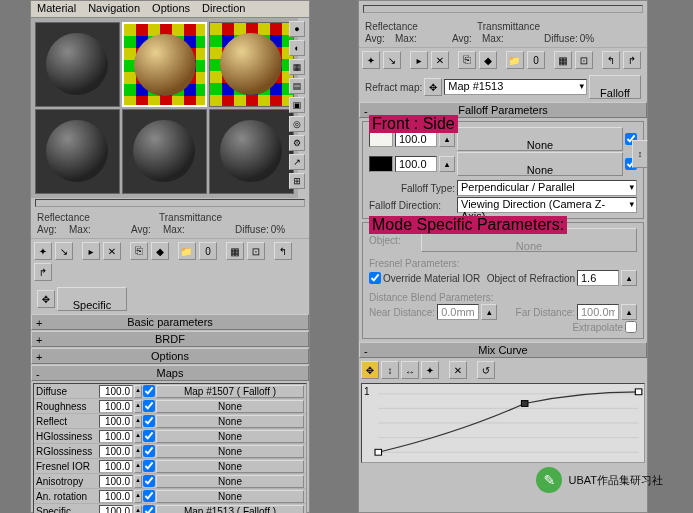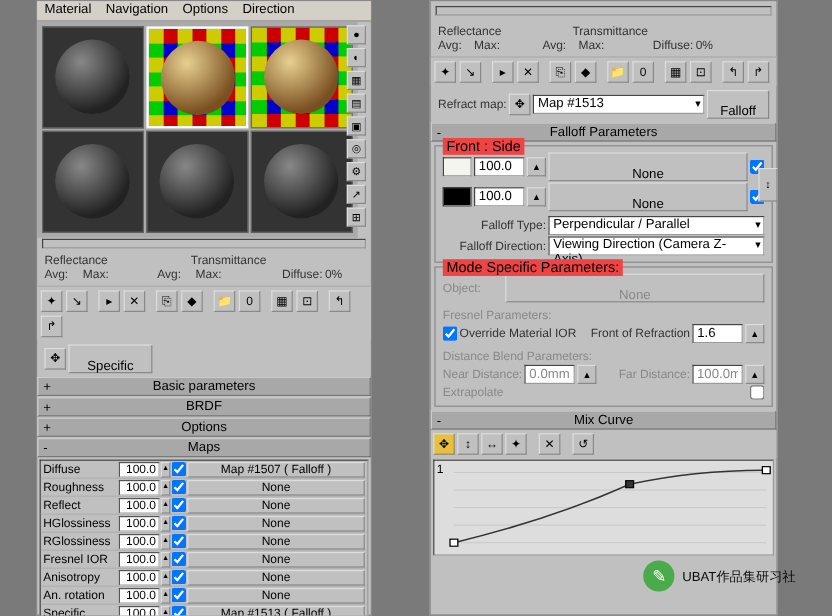--- a/index.html
+++ b/index.html
@@ -23,21 +23,21 @@
 .toolbar{display:flex;gap:3px;padding:3px;background:#c0c0c0;border-top:1px solid #aaa;flex-wrap:wrap}
 .ico{width:18px;height:18px;background:#c0c0c0;border:1px outset #ddd;display:flex;align-items:center;justify-content:center;font-size:10px;cursor:pointer}
 .field{background:#fff;border:1px inset #999;padding:1px 3px;height:16px}
 .spin{width:42px}
 .dd{background:#fff;border:1px inset #999;height:16px;padding:0 14px 0 3px;position:relative}
 .dd::after{content:"▾";position:absolute;right:2px;top:1px;font-size:9px}
 .btn{background:#c0c0c0;border:1px outset #ddd;padding:11px 6px;height:17px;cursor:pointer}
 .rollhdr{background:#a8a8a8;border:1px outset #ccc;text-align:center;height:16px;line-height:14px;position:relative;margin:1px 0}
 .rollhdr .pm{position:absolute;left:4px;top:1px}
 .gbox{border:1px solid #888;margin:3px;padding:4px 6px;position:relative}
-.gbox>.gtitle{position:absolute;top:-7px;left:6px;background:#ef4444;padding:0 3px;font-size:12px}
+.gbox>.gtitle{position:absolute;top:-7px;left:6px;background:#be185d;padding:0 3px;font-size:16px}
 .maps{border:1px inset #999;margin:2px;background:#c0c0c0}
 .maprow{display:flex;align-items:center;height:15px;border-bottom:1px solid #b0b0b0;padding:0 2px;gap:1px}
 .maprow .mn{width:62px;font-size:10px}
 .maprow .mv{width:34px;background:#fff;border:1px inset #aaa;font-size:10px;text-align:right;padding-right:2px;height:13px}
 .maprow .ms{width:8px;height:13px;background:#c0c0c0;border:1px outset #ddd;font-size:7px;text-align:center}
 .maprow .mc{width:12px}
 .maprow .mb{flex:1;background:#c0c0c0;border:1px outset #ddd;height:13px;font-size:10px;text-align:center;cursor:pointer}
 .sw{width:24px;height:16px;border:1px inset #999}
 .curve{background:#ddd;border:1px inset #999;height:80px;margin:2px;position:relative}
 .ctoolbar{display:flex;gap:2px;padding:2px;background:#c0c0c0}
@@ -263,51 +263,51 @@
       <input class="field spin" value="100.0" style="">
       <div class="tbtn">▴</div>
       <button class="btn" style="flex:1">None</button>
       <input type="checkbox" checked="" style="">
     </div>
     <div class="row" style="margin-top:4px">
       <span class="lbl" style="width:86px;text-align:right">Falloff Type:</span>
       <div class="dd" style="flex:1">Perpendicular / Parallel</div>
     </div>
     <div class="row">
-      <span class="lbl" style="width:86px;text-align:right">Falloff Direction:</span>
+      <span class="lbl" style="width:86px;text-align:left">Falloff Direction:</span>
       <div class="dd" style="flex:1">Viewing Direction (Camera Z-Axis)</div>
     </div>
   </div>
 
   <div class="gbox">
     <span class="gtitle">Mode Specific Parameters:</span>
     <div class="row">
       <span class="lbl disabled" style="width:50px">Object:</span>
       <button class="btn disabled" style="flex:1">None</button>
     </div>
     <div class="lbl disabled" style="margin-top:6px">Fresnel Parameters:</div>
     <div class="row">
       <input type="checkbox" checked="" style="">
       <span class="lbl">Override Material IOR</span>
       <span style="flex:1"></span>
-      <span class="lbl">Front of Refraction</span>
+      <span class="lbl">Object of Refraction</span>
       <input class="field spin" value="1.6" style="">
       <div class="tbtn">▴</div>
     </div>
     <div class="lbl disabled" style="margin-top:6px">Distance Blend Parameters:</div>
     <div class="row">
       <span class="lbl disabled">Near Distance:</span>
       <input class="field spin disabled" value="0.0mm" style="">
       <div class="tbtn">▴</div>
       <span style="flex:1"></span>
       <span class="lbl disabled">Far Distance:</span>
       <input class="field spin disabled" value="100.0mm" style="">
       <div class="tbtn">▴</div>
     </div>
-    <div class="row" style="justify-content:space-between">
+    <div class="row" style="justify-content:flex-end">
       <span class="lbl disabled">Extrapolate</span>
       <input type="checkbox" style="">
     </div>
   </div>
 
   <div class="rollhdr"><span class="pm">-</span><span>Mix Curve</span></div>
   <div class="ctoolbar">
     <div class="ico" style="background:#e8c040">✥</div>
     <div class="ico">↕</div>
     <div class="ico">↔</div>

